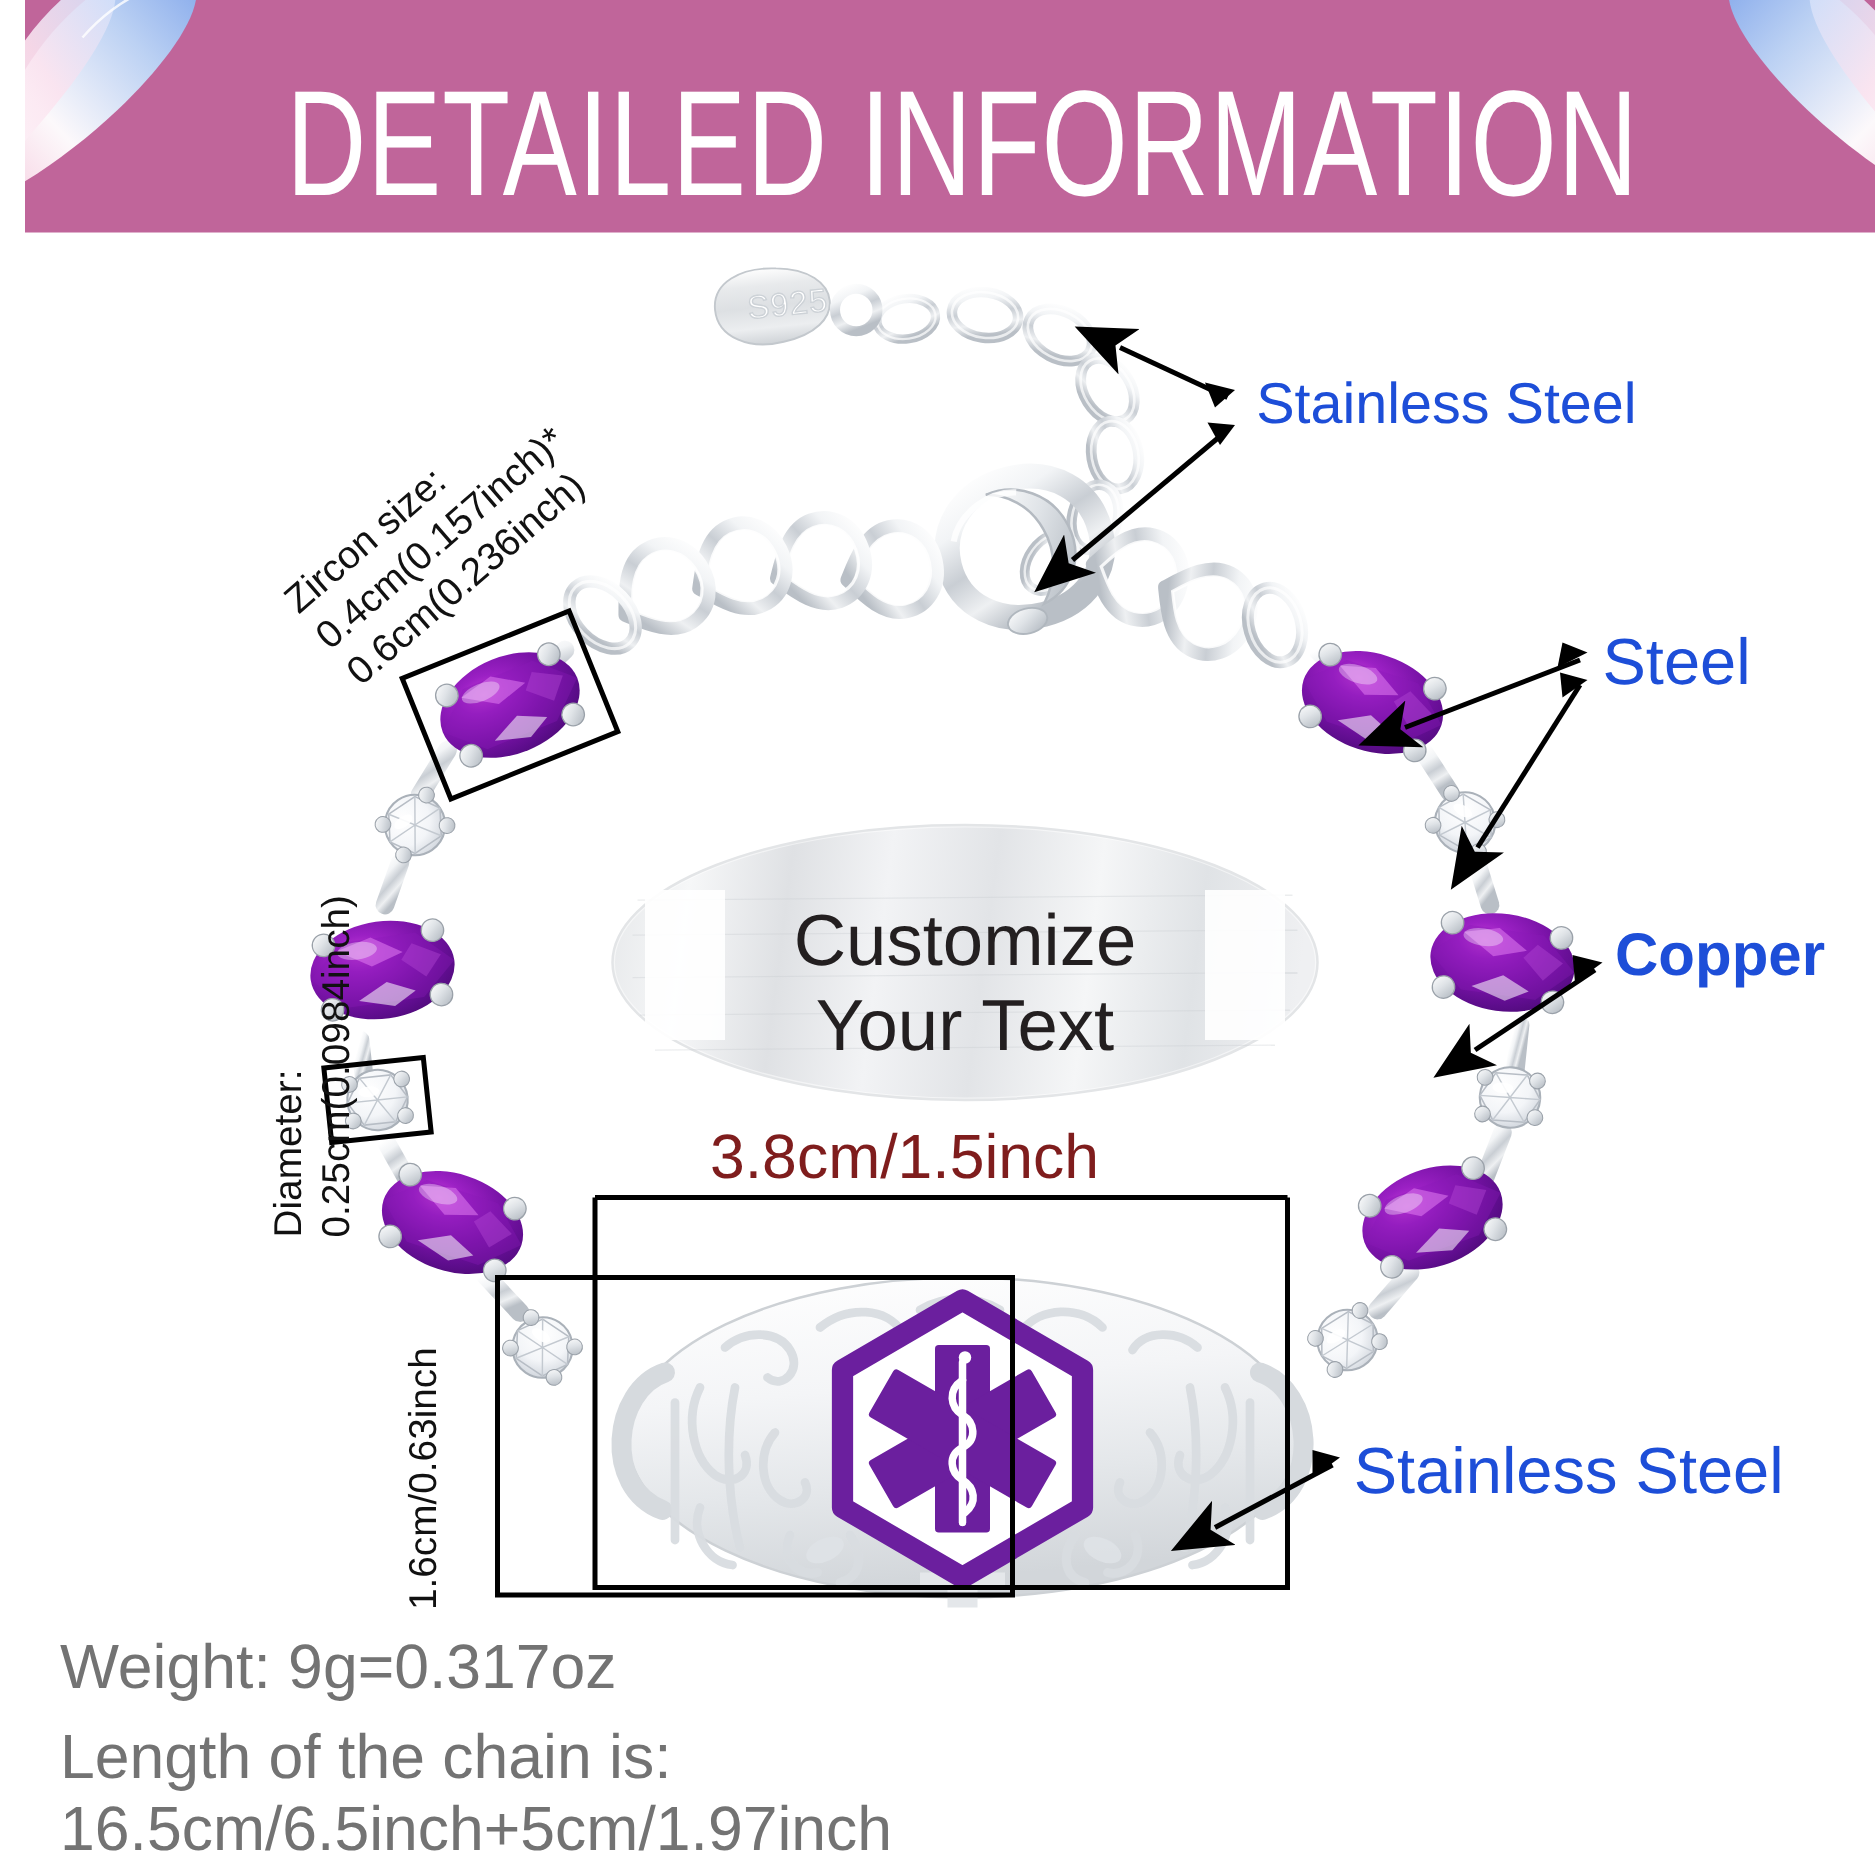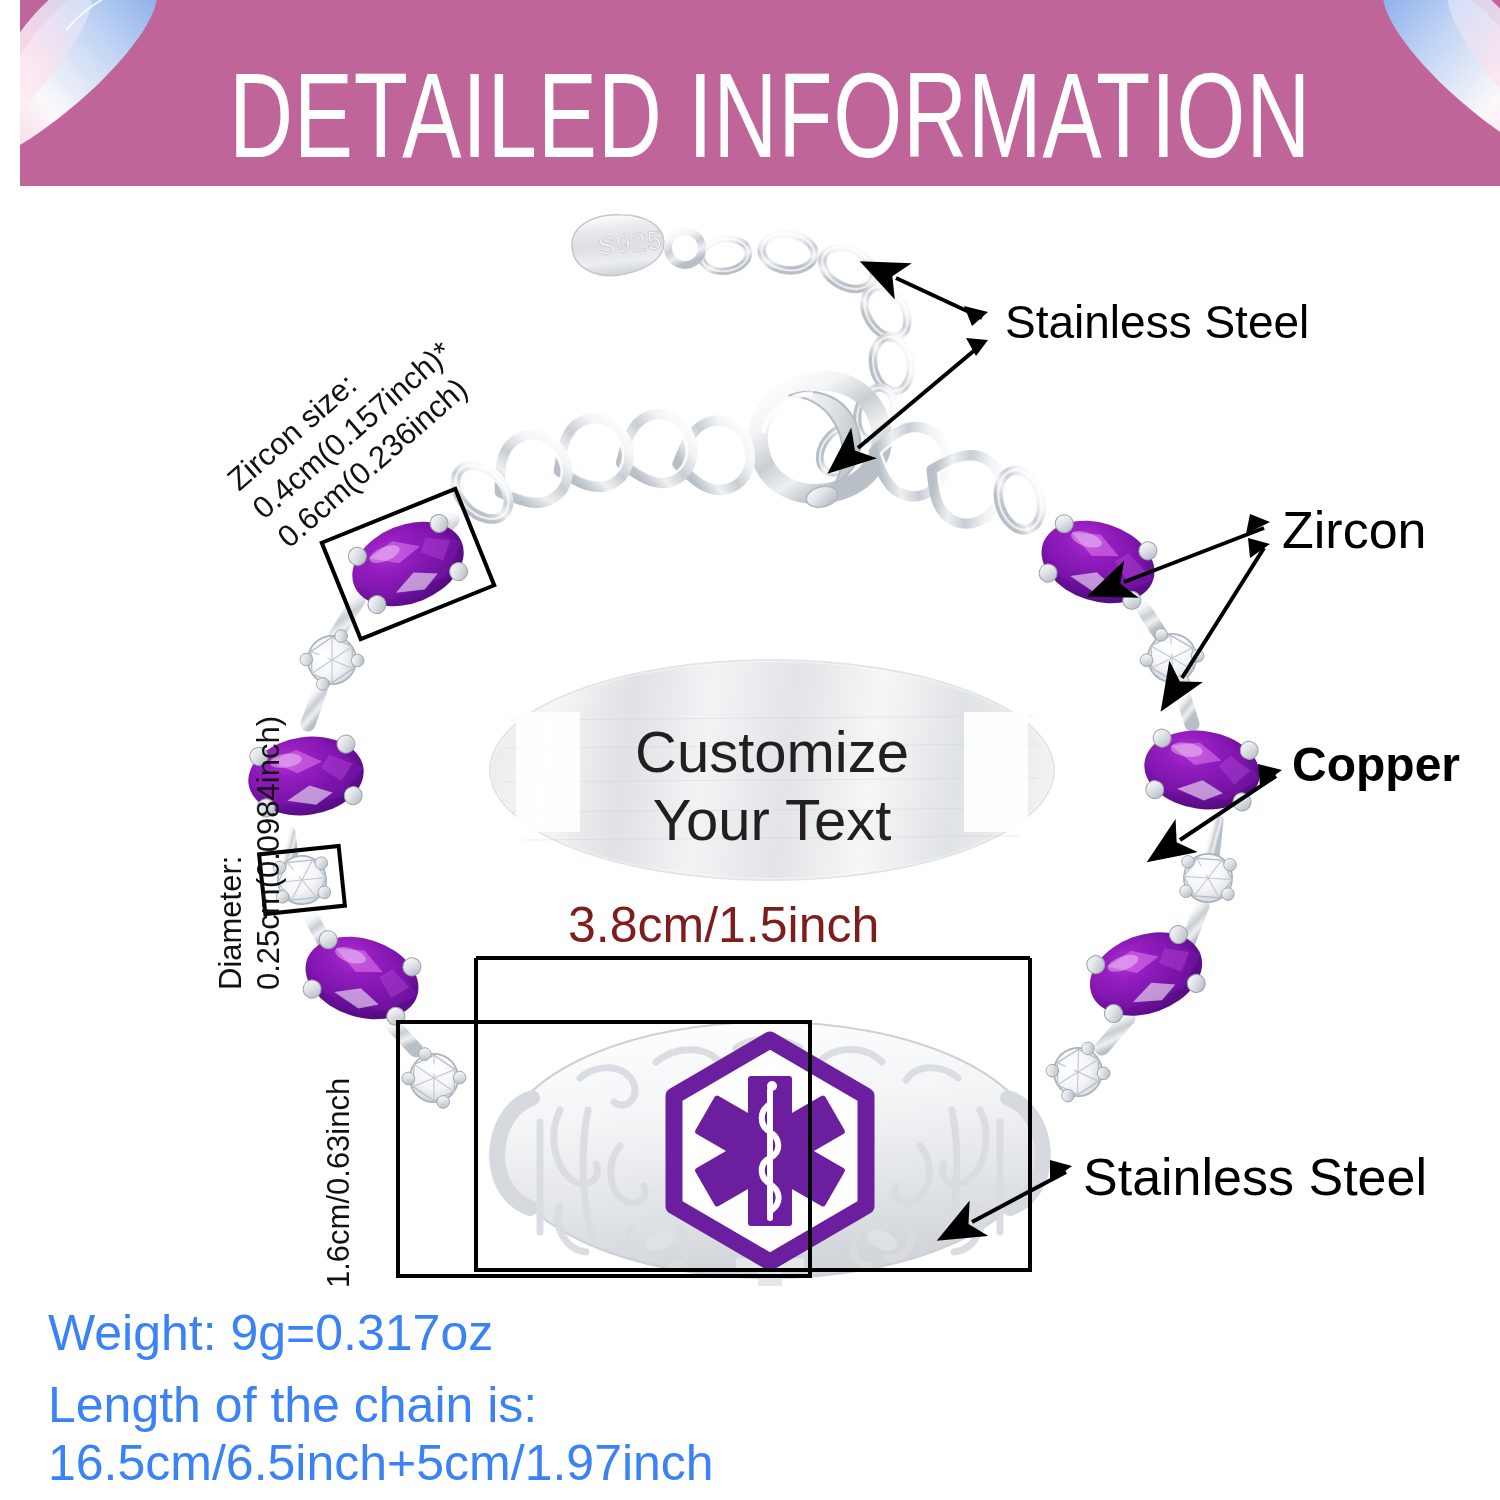--- a/index.html
+++ b/index.html
@@ -31,36 +31,36 @@
     white-space:nowrap;
     font-family:"Liberation Sans", sans-serif;
   }
   .wing{position:absolute;top:-30px;width:210px;height:200px;pointer-events:none;}
   .wing.left{left:-46px;}
   .wing.right{right:-46px;transform:scaleX(-1);}
 
   
   .lbl{
     position:absolute;
-    color:#000000;
+    color:#1d4ed8;
     font-size:44px;
     line-height:50px;
     white-space:nowrap;
     font-family:"Liberation Sans", sans-serif;
   }
   .dim-txt{
     position:absolute;color:#7f1d1d;font-size:44px;line-height:50px;white-space:nowrap;
     font-family:"Liberation Sans", sans-serif;
   }
   .rot-block{
     position:absolute;color:#111;font-size:31px;line-height:38px;white-space:nowrap;
     font-family:"Liberation Sans", sans-serif;
   }
   .bottom-txt{
-    position:absolute;color:#3b82f6;font-size:50px;line-height:62px;white-space:nowrap;
+    position:absolute;color:#737373;font-size:50px;line-height:62px;white-space:nowrap;
     font-family:"Liberation Sans", sans-serif;
   }
   svg{display:block;}
   .svg-layer{position:absolute;left:0;top:0;width:1500px;height:1500px;pointer-events:none;}
 </style>
 </head>
 <body>
 
 <div id="stage">
 
@@ -433,21 +433,21 @@
     <div>0.25cm(0.0984inch)</div>
   </div>
 
   <div class="rot-block" style="left:300px;top:1288px;transform:rotate(-90deg);transform-origin:0 0;">
     <div>1.6cm/0.63inch</div>
   </div>
 
   <div class="dim-txt" style="left:548px;top:900px;font-size:50px;">3.8cm/1.5inch</div>
 
   <div class="lbl" style="left:985px;top:297px;font-size:46px;">Stainless Steel</div>
-  <div class="lbl" style="left:1262px;top:505px;font-size:52px;">Zircon</div>
+  <div class="lbl" style="left:1262px;top:505px;font-size:52px;">Steel</div>
   <div class="lbl" style="left:1272px;top:740px;font-size:48px;font-weight:bold;">Copper</div>
   <div class="lbl" style="left:1063px;top:1152px;font-size:52px;">Stainless Steel</div>
 
   <div class="bottom-txt" style="left:28px;top:1302px;">Weight: 9g=0.317oz</div>
   <div class="bottom-txt" style="left:28px;top:1374px;">Length of the chain is:</div>
   <div class="bottom-txt" style="left:28px;top:1432px;">16.5cm/6.5inch+5cm/1.97inch</div>
 
 </div>
 
 </body></html>

